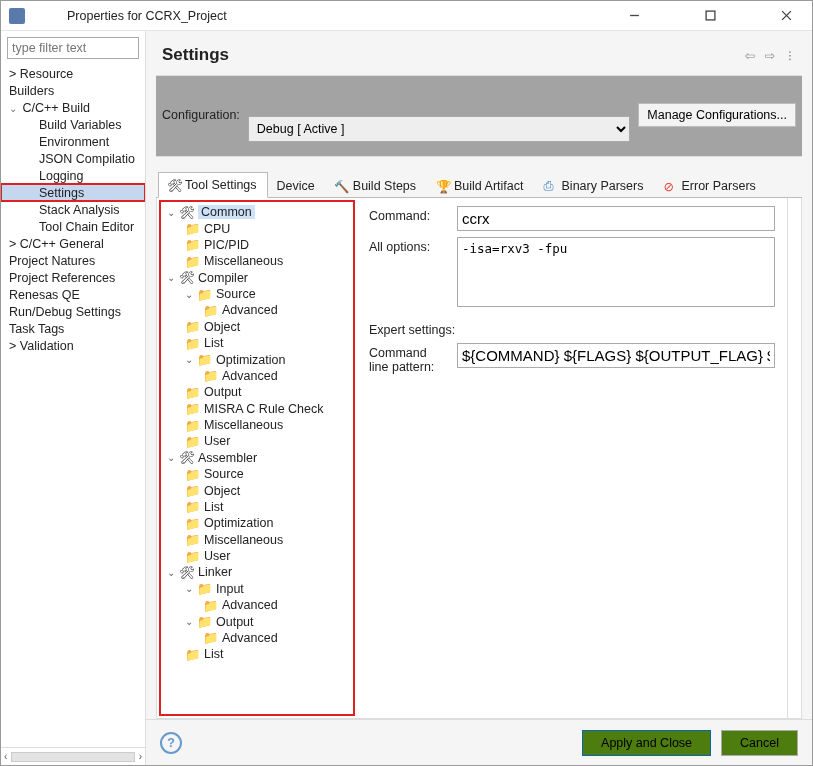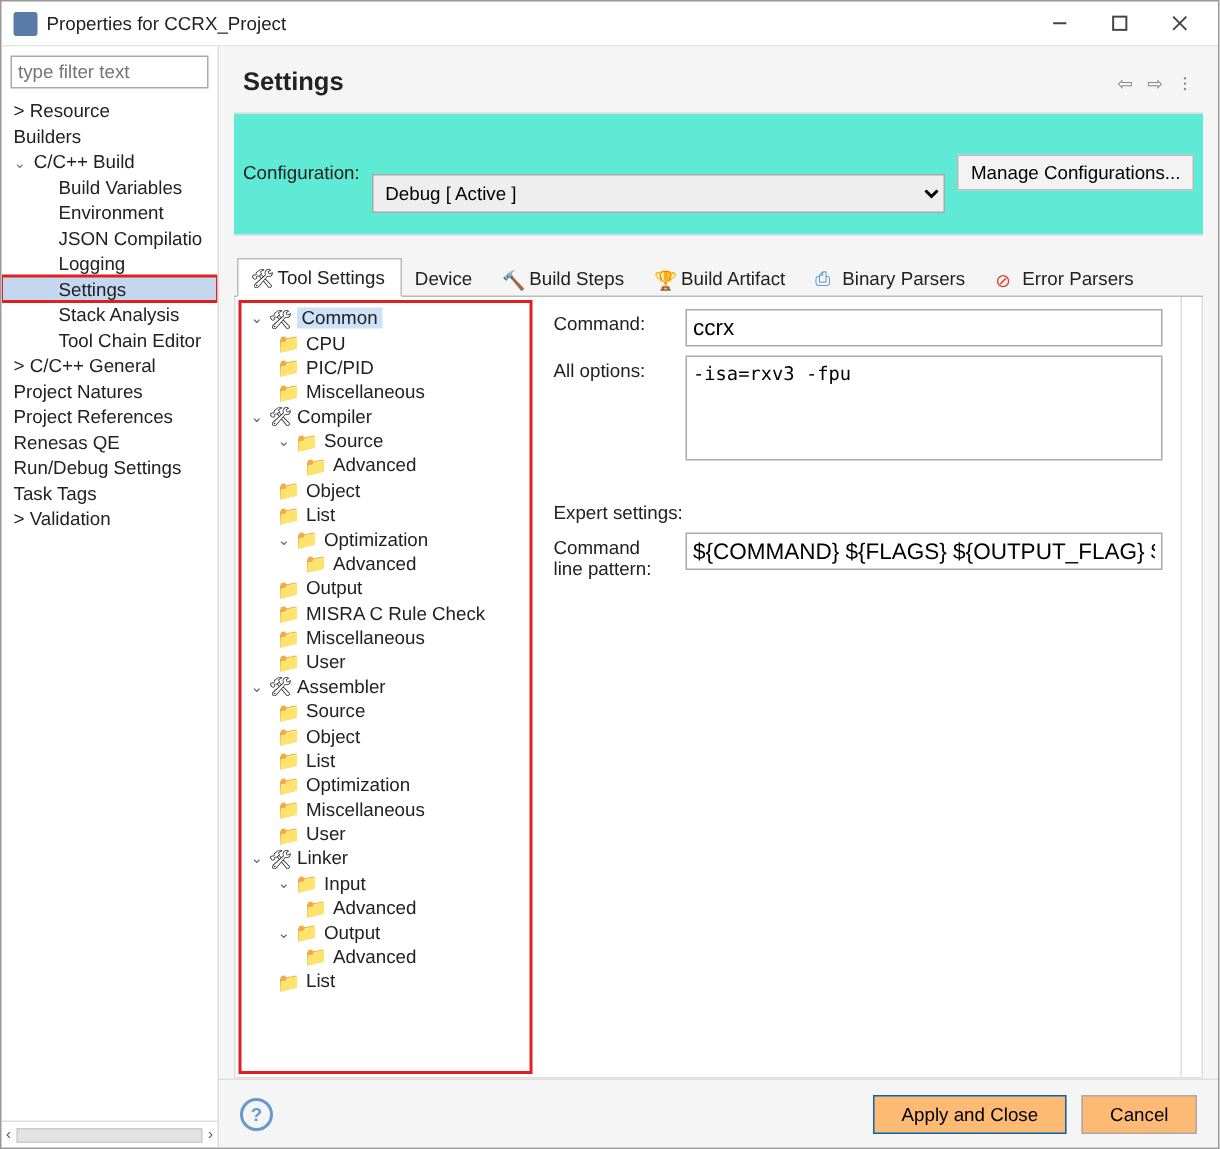--- a/index.html
+++ b/index.html
@@ -1,37 +1,37 @@
 <!DOCTYPE html>
 <html><head>
 <meta charset="utf-8">
 <style>
   * { box-sizing: border-box; margin: 0; padding: 0; }
   body { font-family: "Segoe UI", Arial, sans-serif; font-size: 12.5px; color: #222; background: #fff; width: 813px; height: 766px; overflow: hidden; display: flex; flex-direction: column; border: 1px solid #999; }
-  .titlebar { height: 30px; display: flex; align-items: center; padding: 0 6px 0 8px; border-bottom: 1px solid #e5e5e5; }
+  .titlebar { height: 30px; display: flex; align-items: center; padding: 0 6px 0 8px; border-bottom: 1px solid #e5e5e5; gap: 36px; }
   .titlebar .icon { width: 16px; height: 16px; background: #5a7aaa; border-radius: 2px; margin-right: 6px; display: inline-block; }
   .titlebar .title { flex: 1; }
   .titlebar .winbtn { width: 40px; height: 28px; display: flex; align-items: center; justify-content: center; cursor: pointer; color: #444; }
   .winbtn svg { width: 11px; height: 11px; }
   .main { flex: 1; display: flex; overflow: hidden; }
   .sidebar { width: 145px; border-right: 1px solid #ddd; display: flex; flex-direction: column; overflow: hidden; }
   .filter { margin: 6px; }
   .filter input { width: 100%; padding: 3px 4px; border: 1px solid #aaa; font-size: 12.5px; color: #888; }
   .navtree { flex: 1; overflow: hidden; font-size: 12.5px; }
   .navtree .item { padding: 1.5px 0 1.5px 8px; white-space: nowrap; overflow: hidden; text-overflow: ellipsis; cursor: pointer; }
   .navtree .arrow { display:inline-block; width:10px; color:#777; font-size:10px; }
   .navtree .selected { background: #c5d7ef; outline: 2px solid #e02020; outline-offset: -1px; }
   .hscroll { height: 18px; border-top: 1px solid #ddd; display:flex; align-items:center; justify-content:space-between; padding:0 3px; color:#555; font-size:10px; }
   .content { flex: 1; background: #f5f5f5; display: flex; flex-direction: column; overflow: hidden; }
   .header { display:flex; align-items:center; padding: 14px 14px 10px 16px; }
   .header-title { font-size: 17px; font-weight: 600; flex:1; }
   .header-icons { display:flex; gap:4px; }
   .header-icons .hbtn { width:16px; height:16px; display:flex; align-items:center; justify-content:center; color:#888; }
   .panel { flex:1; margin: 0 10px 0 10px; background:#f5f5f5; overflow:hidden; display:flex; flex-direction:column; }
-  .config-row { display:flex; align-items:center; padding: 12px 6px 14px 6px; border-top:1px solid #ddd; border-bottom:1px solid #ddd; background:#5eead4; }
+  .config-row { display:flex; align-items:center; padding: 12px 6px 14px 6px; border-top:1px solid #ddd; border-bottom:1px solid #ddd; background:#a3a3a3; }
   .config-row label { margin-right:8px; }
   .config-row select { flex:1; padding:4px; border:1px solid #aaa; background:#eee; font-size:12.5px;margin-top:28px; }
   .config-row button { margin-left:8px; padding:4px 8px; border:1px solid #bbb; background:#f3f3f3; font-size:12.5px; cursor:pointer; }
   .tabs { display:flex; border-bottom:1px solid #bbb; margin-top:14px; padding-left:2px; }
   .tab { padding:5px 10px 5px 8px; border:1px solid transparent; border-bottom:none; cursor:pointer; display:flex; align-items:center; gap:4px; position:relative; top:1px; }
   .tab.active { background:#fff; border:1px solid #bbb; border-bottom:1px solid #fff; }
   .tab-icon { width:14px; height:14px; display:inline-block; }
   .tabs-pane { flex:1; display:flex; background:#fff; border:1px solid #ddd; border-top:none; overflow:hidden; }
   .tooltree-wrap { width:196px; border:2px solid #e02020; background:#fff; margin:2px; padding:2px 0; overflow:auto; }
   .tooltree .node { padding:1.2px 0 1.2px 6px; white-space:nowrap; cursor:pointer; display:flex; align-items:center; }
@@ -42,21 +42,21 @@
   .ind2 { padding-left: 42px !important; }
   .rpanel { flex:1; padding:8px 12px; display:flex; flex-direction:column; gap:6px; }
   .row { display:flex; align-items:flex-start; gap:8px; }
   .row label { width:80px; padding-top:3px; }
   .row input[type=text] { flex:1; padding:3px 4px; border:1px solid #aaa; font-size:15px; }
   .row textarea { flex:1; padding:3px 4px; border:1px solid #aaa; font-size:12.5px; height:70px; resize:none; background:#fff; }
   .vsep { width:14px; border-left:1px solid #ddd; display:flex; align-items:center; justify-content:center; }
   .footer { height:46px; border-top:1px solid #ddd; display:flex; align-items:center; justify-content:space-between; padding:0 14px; background:#f5f5f5; }
   .help-btn { width:22px; height:22px; border:2px solid #6699cc; border-radius:50%; color:#6699cc; display:flex; align-items:center; justify-content:center; font-weight:bold; cursor:pointer; }
   .footer-btns { display:flex; gap:10px; }
-  .footer-btns button { padding:5px 18px; border:1px solid #aaa; background:#fdba74; font-size:12.5px; cursor:pointer; }
+  .footer-btns button { padding:5px 18px; border:1px solid #aaa; background:#4d7c0f; font-size:12.5px; cursor:pointer; }
   .footer-btns button:first-child { border:1px solid #0a64ad; }
 </style>
 </head>
 <body>
 
 <div class="titlebar">
   <span class="icon"></span>
   <span class="title">Properties for CCRX_Project</span>
   <div class="winbtn">
       <svg viewBox="0 0 10 10">
@@ -275,21 +275,21 @@
 
         <div class="rpanel">
           <div class="row">
             <label>Command:</label>
             <input type="text" value="ccrx" style="">
           </div>
           <div class="row">
             <label>All options:</label>
             <textarea readonly="" style="">-isa=rxv3 -fpu</textarea>
           </div>
-          <div style="margin-top:22px">Expert settings:</div>
+          <div style="margin-top:10px">Expert settings:</div>
           <div class="row">
             <label style="width:80px">Command line pattern:</label>
             <input type="text" value="${COMMAND} ${FLAGS} ${OUTPUT_FLAG} ${OUTPUT_PREFIX}${O" style="">
           </div>
         </div>
         <div class="vsep"></div>
       </div>
     </div>
 
     <div class="footer">

